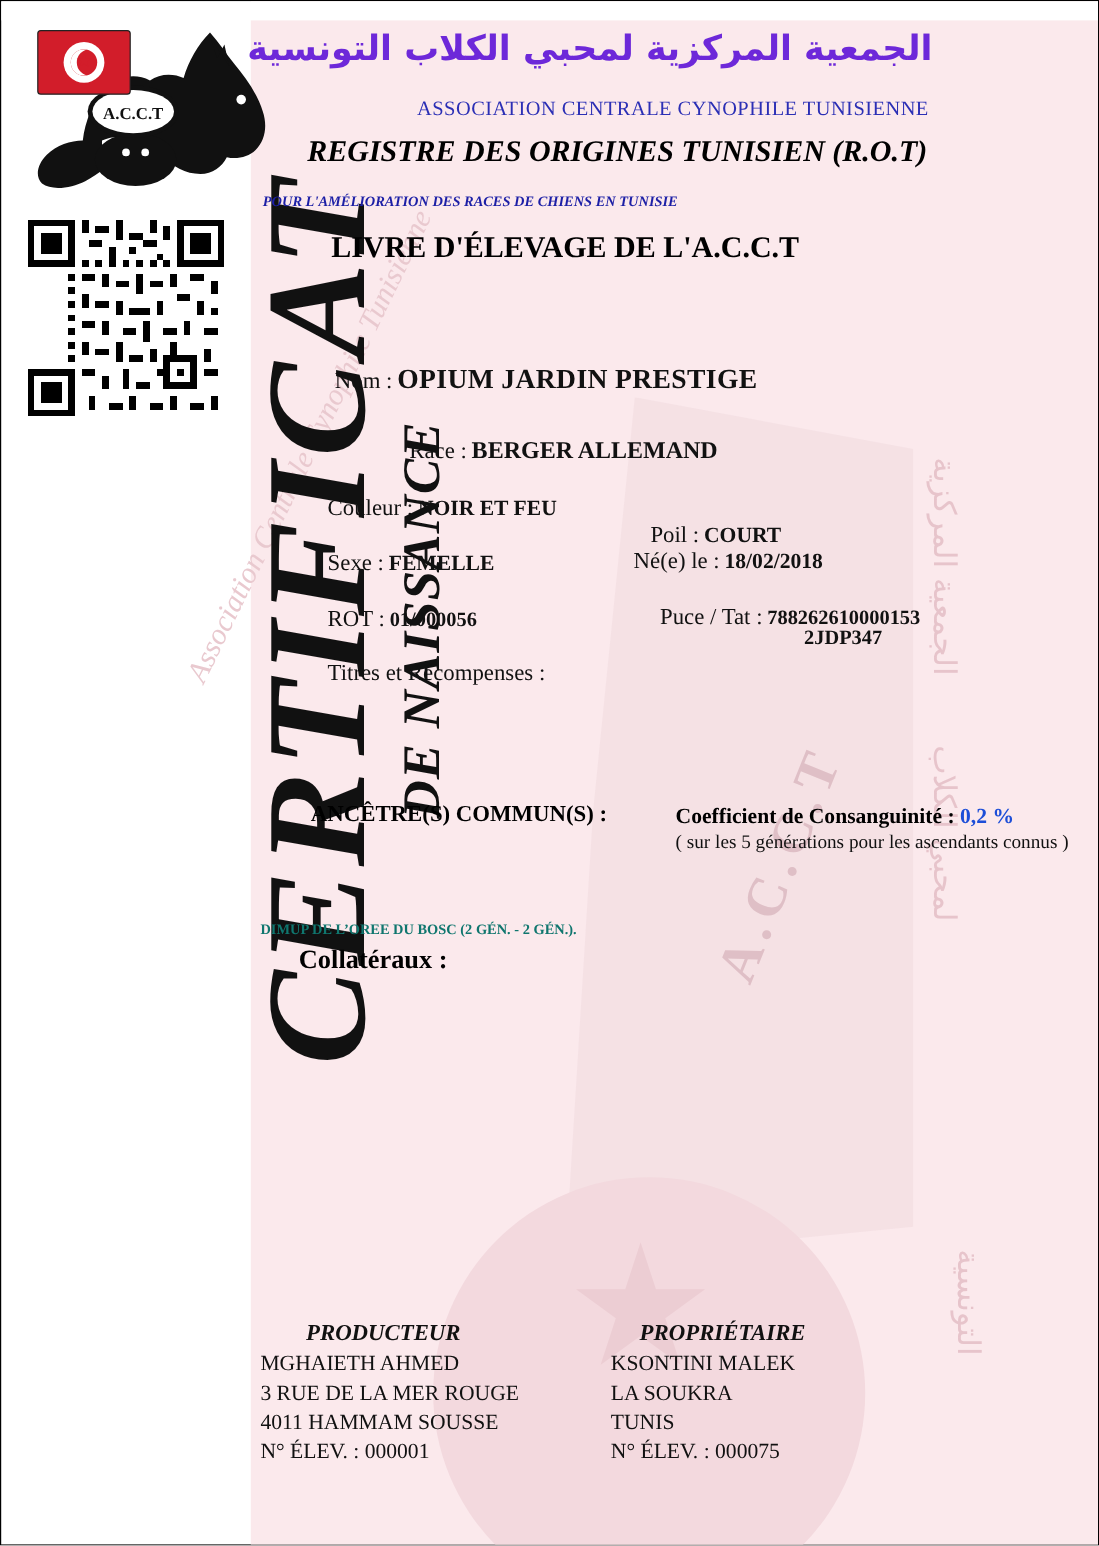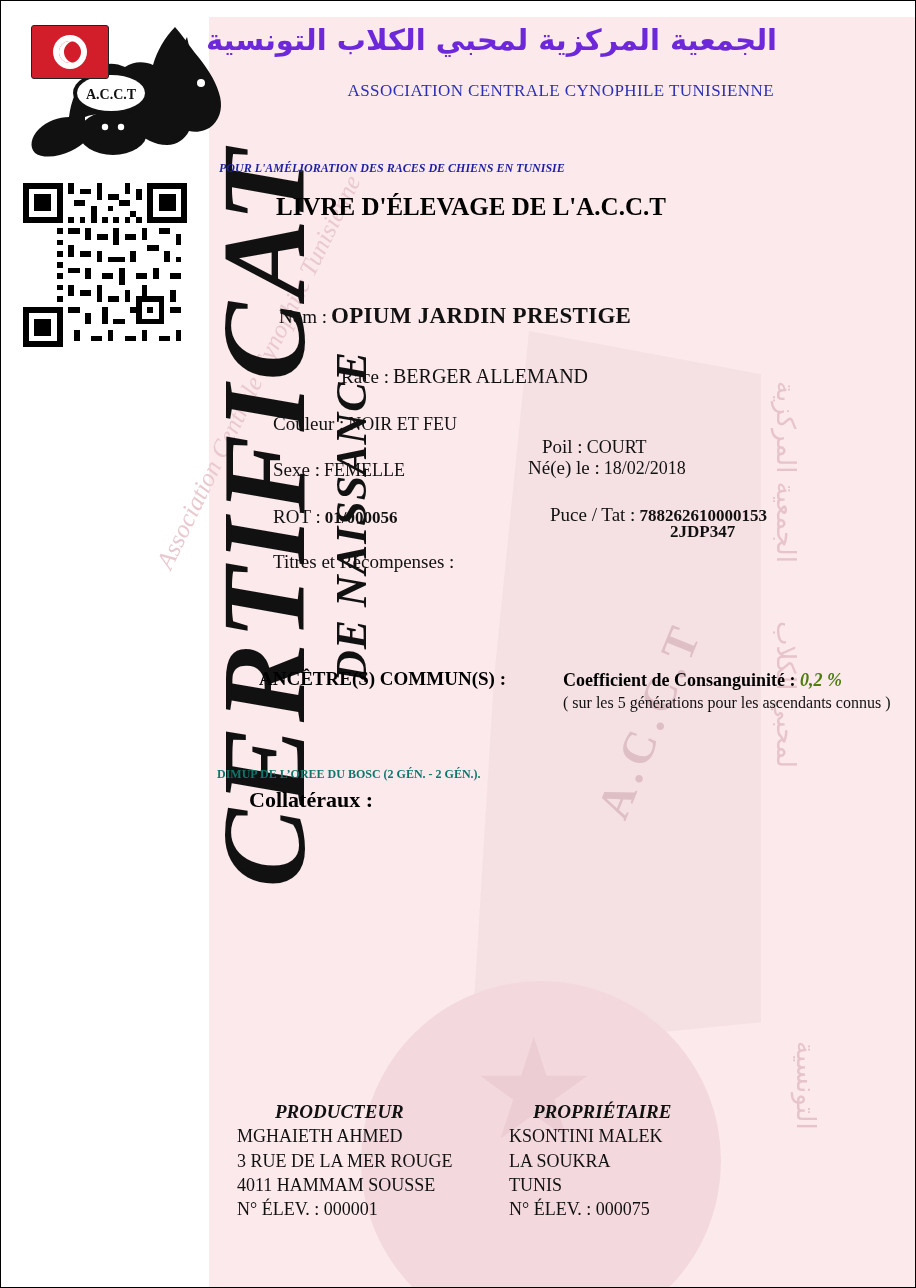--- a/index.html
+++ b/index.html
@@ -193,46 +193,46 @@
     z-index:5;
     padding:6px;
     box-sizing:border-box;
   }
   .qr { width:100%; height:100%; display:block; }
 
   
   .fields { position:absolute; left:0; top:0; width:916px; height:1288px; z-index:4;border-radius:26px; }
   .f { position:absolute; white-space:nowrap; }
   .lbl  { font-size:19px; color:#111; }
-  .val  { font-size:18px; color:#111; }
+  .val  { font-size:18px; color:#111;font-weight:bold; }
   .val.big { font-size:23px; font-weight:bold; letter-spacing:.3px; }
   .val.b { font-weight:bold; font-size:17px; }
 
   .nom-row   { left:278px; top:302px; }
   .race-row  { left:340px; top:364px; }
   .coul-row  { left:272px; top:412px; }
   .poil-row  { left:541px; top:412px;margin-top:23px; }
   .sexe-row  { left:272px; top:458px; }
   .ne-row    { left:527px; top:456px; }
   .rot-row   { left:272px; top:505px; }
   .puce-row  { left:549px; top:503px; }
   .puce-row2 { left:669px; top:521px; }
   .titres-row{ left:272px; top:550px; }
 
   .anc-label { left:258px; top:667px; font-size:19px; font-weight:bold; }
   .coef-label{ left:562px; top:669px; font-size:18px; font-weight:bold; }
-  .coef-val  { color:#4d7c0f; font-weight:bold;font-style:italic; }
+  .coef-val  { color:#1d4ed8; font-weight:bold; }
   .coef-note { left:562px; top:693px; font-size:16px; color:#111; width:330px; white-space:normal; line-height:1.15; }
   .anc-entry { left:216px; top:766px; font-size:12px; font-weight:bold; color:#0f766e; }
   .collat    { left:248px; top:786px; font-size:22px; font-weight:bold; }
 
   
   .party { position:absolute; font-size:18px; color:#111; white-space:nowrap; }
   .party .ptitle { font-size:19px; font-weight:bold; font-style:italic; }
-  .prod { left:216px; top:1098px;margin-left:20px; }
+  .prod { left:216px; top:1098px; }
   .prop { left:508px; top:1098px; }
   .prod .ptitle { margin-left:38px; }
   .prop .ptitle { margin-left:24px; }
   .party .line { line-height:1.34; }
 </style>
 </head>
 <body>
 
 <div id="page">
 
@@ -278,20 +278,21 @@
     </svg>
 
     <div class="flag">
       <div class="disc"></div>
       <div class="crescent"></div>
       <div class="cstar">★</div>
     </div>
 
     <div class="arabic-title">الجمعية المركزية لمحبي الكلاب التونسية</div>
     <div class="assoc-line">ASSOCIATION CENTRALE CYNOPHILE TUNISIENNE</div>
+    <div class="rot-line">REGISTRE DES ORIGINES TUNISIEN (R.O.T)</div>
     <div class="ameli-line">POUR L'AMÉLIORATION DES RACES DE CHIENS EN TUNISIE</div>
     <div class="livre-line">LIVRE D'ÉLEVAGE DE L'A.C.C.T</div>
   </div>
 
   <div class="qr-box">
     <svg class="qr" viewBox="0 0 29 29" shape-rendering="crispEdges">
       <rect width="29" height="29" fill="#fff"></rect>
       <g fill="#000">
 
         <rect x="0" y="0" width="7" height="1"></rect>

